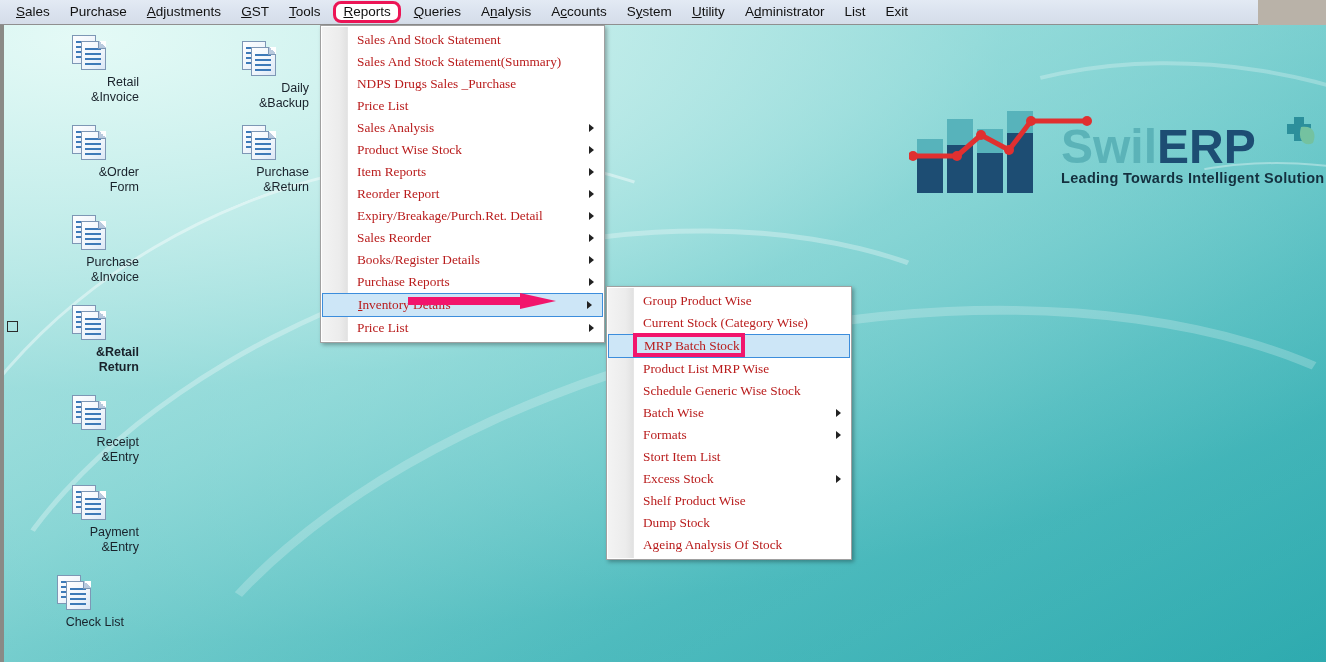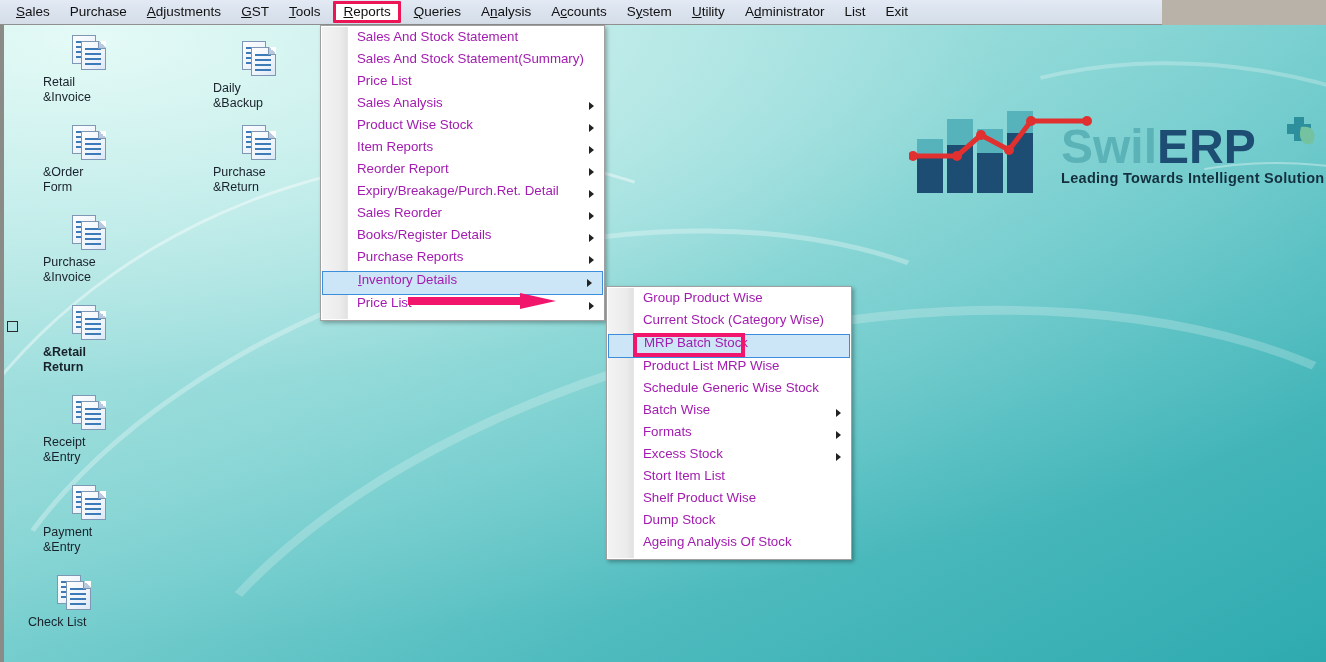--- a/index.html
+++ b/index.html
@@ -14,21 +14,21 @@
     position: relative;
     width: 1326px; height: 662px;
     background: #b9b2a8;
     overflow: hidden;
   }
 
   
   #menubar {
     position: absolute;
     left: 0; top: 0;
-    width: 1162px; height: 25px;
+    width: 1258px; height: 25px;
     background: linear-gradient(to bottom, #e3eaf4 0%, #dae2ee 55%, #d5dde9 100%);
     border-bottom: 1px solid #8f8f8f;
     display: flex;
     align-items: center;
     padding-left: 6px;
     z-index: 40;
   }
   .menu-item {
     font-size: 13.5px;
     color: #111;
@@ -36,21 +36,21 @@
     white-space: nowrap;
     cursor: default;
     line-height: 16px;
   }
   .menu-item .uline { text-decoration: underline; }
   .menu-item.active {
     background: #ffffff;
     border: 3px solid #ec1556;
     padding: 0px 7px;
     margin: 0 3px;
-    border-radius: 1px;
+    border-radius: 8px;
   }
 
   
   #desktop {
     position: absolute;
     left: 0; top: 25px;
     width: 1326px; height: 637px;
     border-left: 4px solid #8a8a86;
     border-right: 0;
     background:
@@ -69,21 +69,21 @@
   .sw1 { left: -120px; top: 150px; width: 1000px; height: 760px; transform: rotate(-22deg); border-width: 3px; }
   .sw2 { left: -60px; top: 230px; width: 1180px; height: 700px; transform: rotate(-17deg); border-width: 5px; border-top-color: rgba(255,255,255,0.30); }
   .sw3 { left: 120px; top: 300px; width: 1400px; height: 760px; transform: rotate(-12deg); border-width: 9px; border-top-color: rgba(255,255,255,0.22); }
   .sw4 { left: 700px; top: 60px; width: 1100px; height: 900px; transform: rotate(28deg); border-width: 4px; border-top-color: rgba(255,255,255,0.25); }
   .sw5 { left: 860px; top: 150px; width: 900px; height: 820px; transform: rotate(34deg); border-width: 2px; border-top-color: rgba(255,255,255,0.35); }
 
   
   .dicon {
     position: absolute;
     width: 96px;
-    text-align: left;
+    text-align: right;
     cursor: default;
   }
   .dicon .glyph {
     width: 42px; height: 38px;
     margin: 0 auto 4px auto;
     position: relative;
   }
   .dicon .lbl {
     font-size: 12.5px;
     color: #19222b;
@@ -151,28 +151,29 @@
     position: absolute;
     left: 1px; top: 1px; bottom: 1px;
     width: 26px;
     background: linear-gradient(to right,#f3f3f3 0%, #ececec 70%, #e2e2e2 100%);
     border-right: 1px solid #e6e6e6;
   }
   .mrow {
     position: relative;
     height: 22px;
     display: flex;
-    align-items: flex-start;
+    align-items: center;
     padding-left: 36px;
     padding-right: 26px;
     font-size: 13.3px;
-    color: #a21caf;
+    color: #b91c1c;
     white-space: nowrap;
     cursor: default;
     z-index: 2;
+    font-family: Liberation Serif, serif;
   }
   .mrow .uline { text-decoration: underline; }
   .mrow.sel {
     background: #cde6f7;
     border: 1px solid #3c8ddc;
     height: 24px;
     margin: 0 1px;
     padding-left: 35px;
   }
   .mrow .arrow {
@@ -444,20 +445,23 @@
 
   <div id="reports-menu" class="dropdown">
     <div class="gutter"></div>
   <div class="mrow">
         <span>Sales And Stock Statement</span>
       </div>
       <div class="mrow">
         <span>Sales And Stock Statement(Summary)</span>
       </div>
       <div class="mrow">
+        <span>NDPS Drugs Sales _Purchase</span>
+      </div>
+      <div class="mrow">
         <span>Price List</span>
       </div>
       <div class="mrow">
         <span>Sales Analysis</span>
         <span class="arrow"></span>
       </div>
       <div class="mrow">
         <span>Product Wise Stock</span>
         <span class="arrow"></span>
       </div>
@@ -514,25 +518,25 @@
       </div>
       <div class="mrow">
         <span>Batch Wise</span>
         <span class="arrow"></span>
       </div>
       <div class="mrow">
         <span>Formats</span>
         <span class="arrow"></span>
       </div>
       <div class="mrow">
+        <span>Stort Item List</span>
+      </div>
+      <div class="mrow">
         <span>Excess Stock</span>
         <span class="arrow"></span>
-      </div>
-      <div class="mrow">
-        <span>Stort Item List</span>
       </div>
       <div class="mrow">
         <span>Shelf Product Wise</span>
       </div>
       <div class="mrow">
         <span>Dump Stock</span>
       </div>
       <div class="mrow">
         <span>Ageing Analysis Of Stock</span>
       </div>

